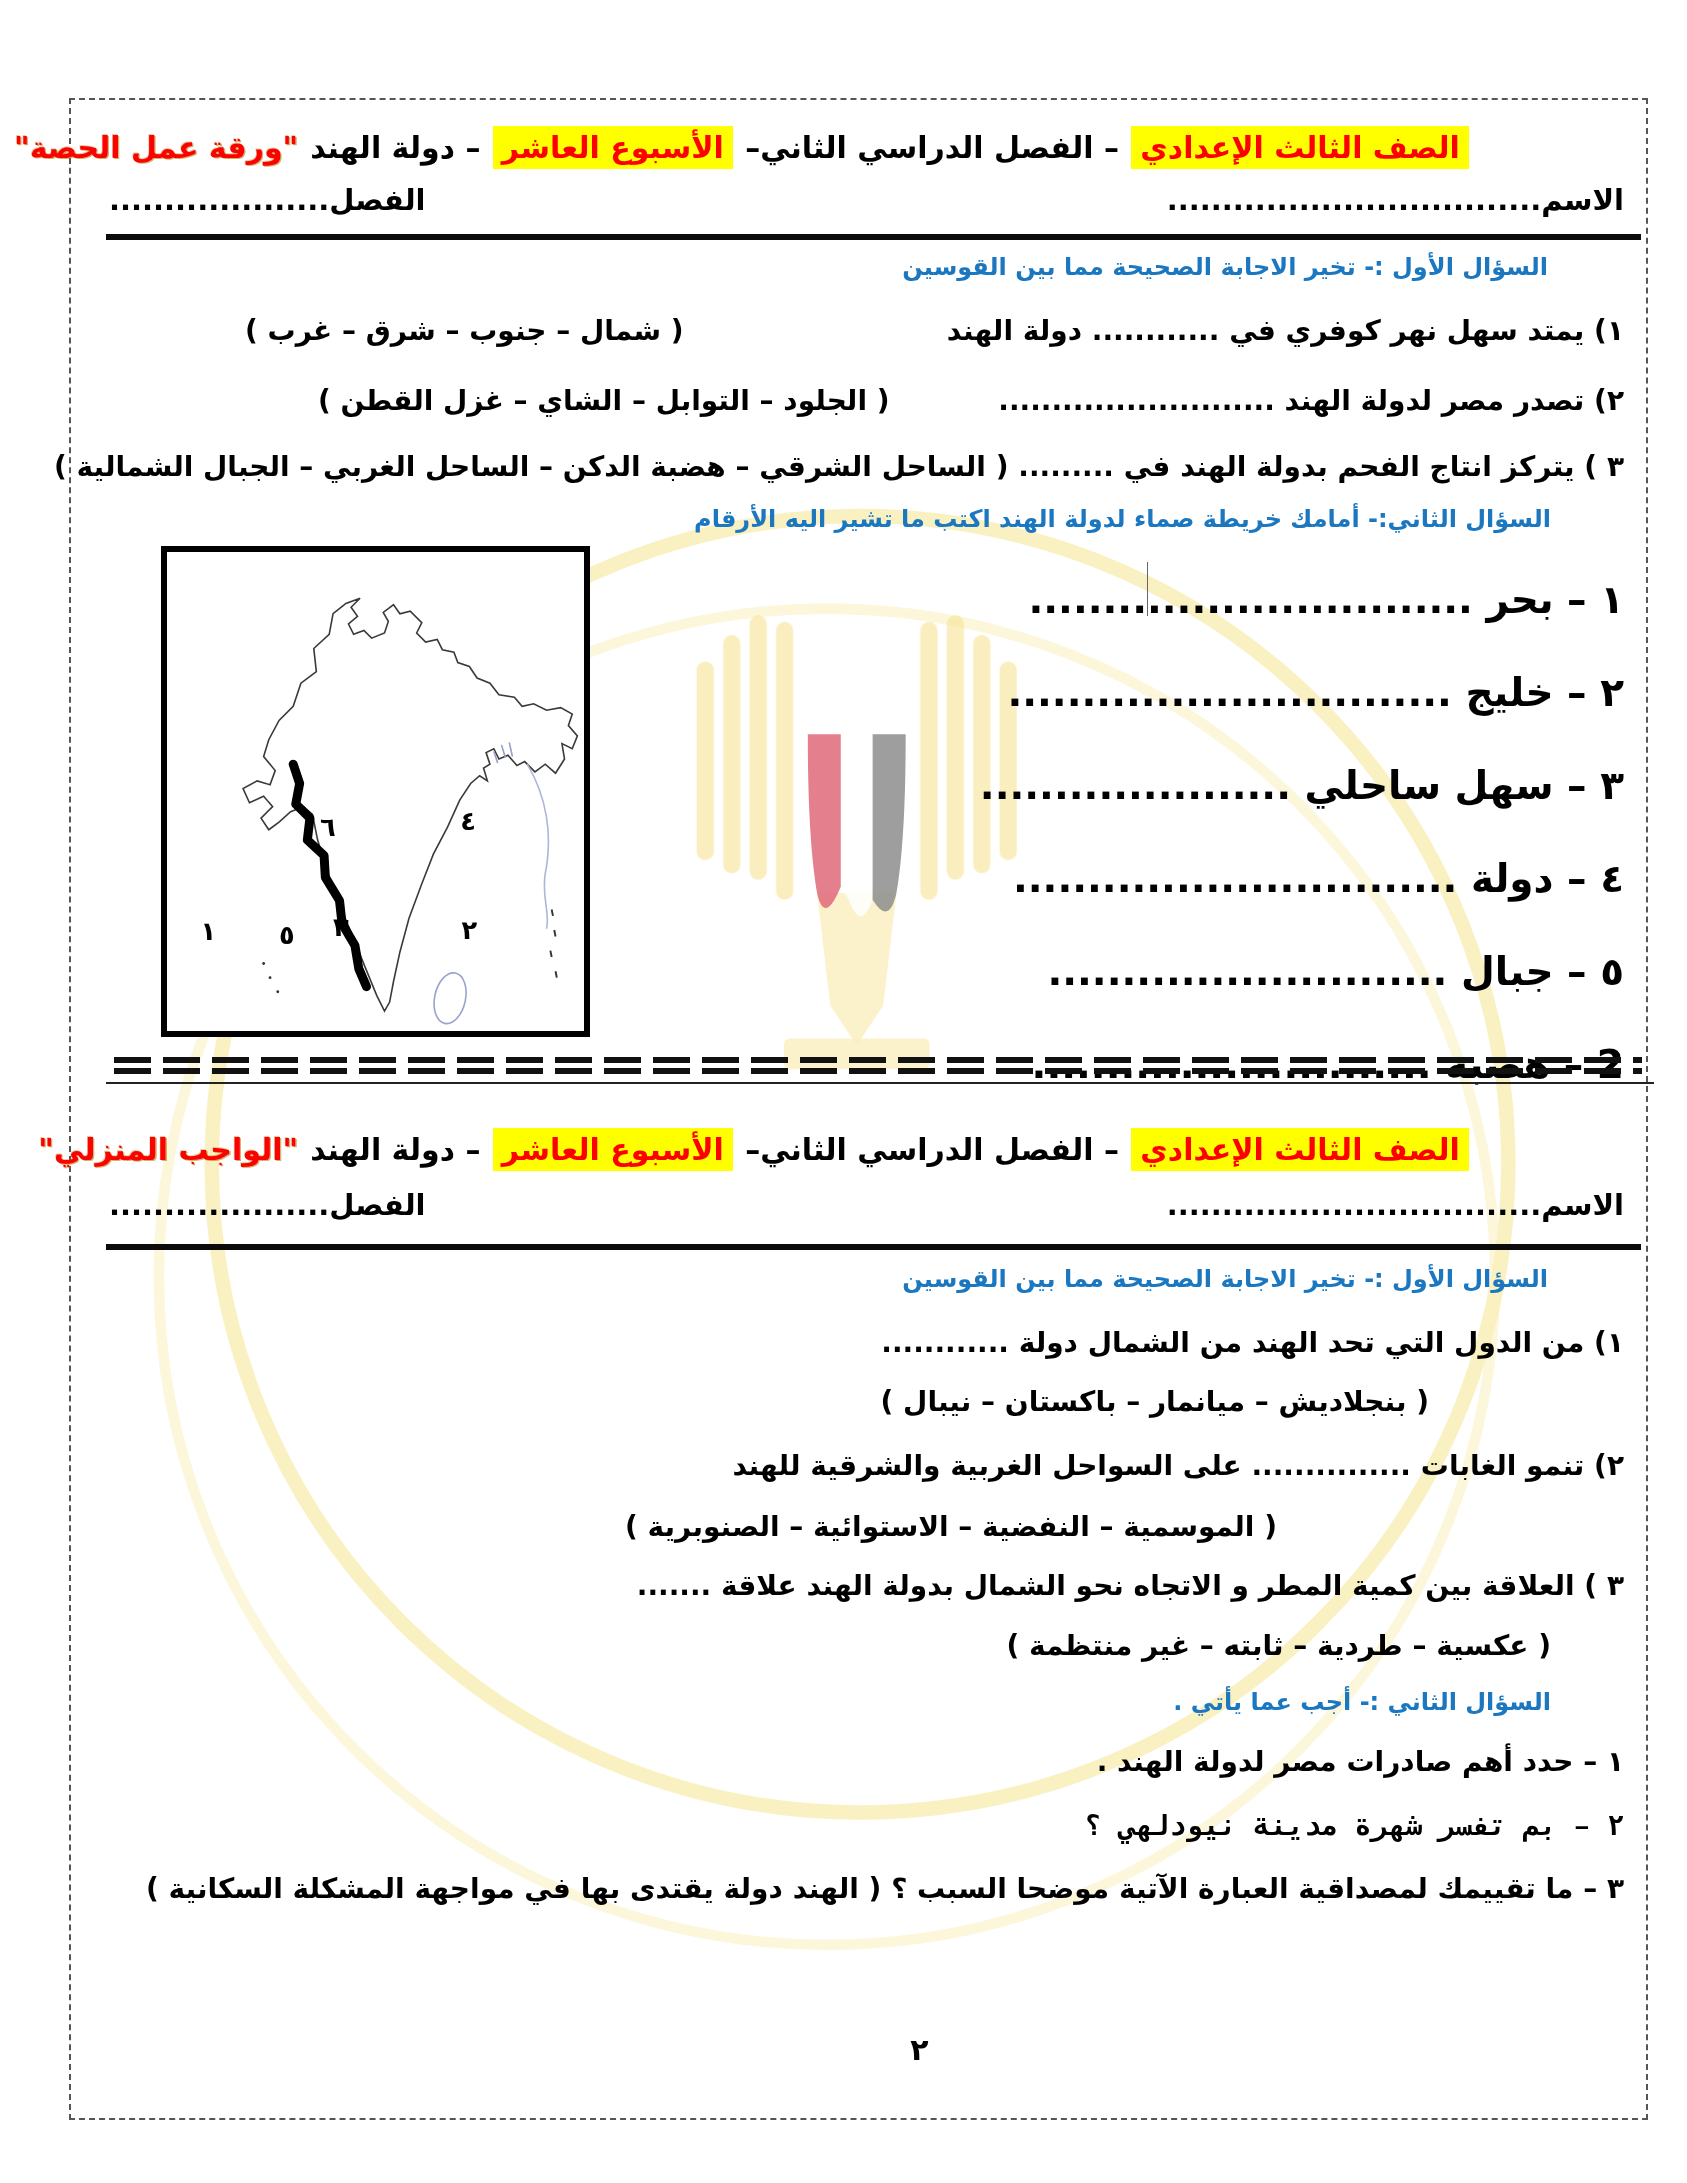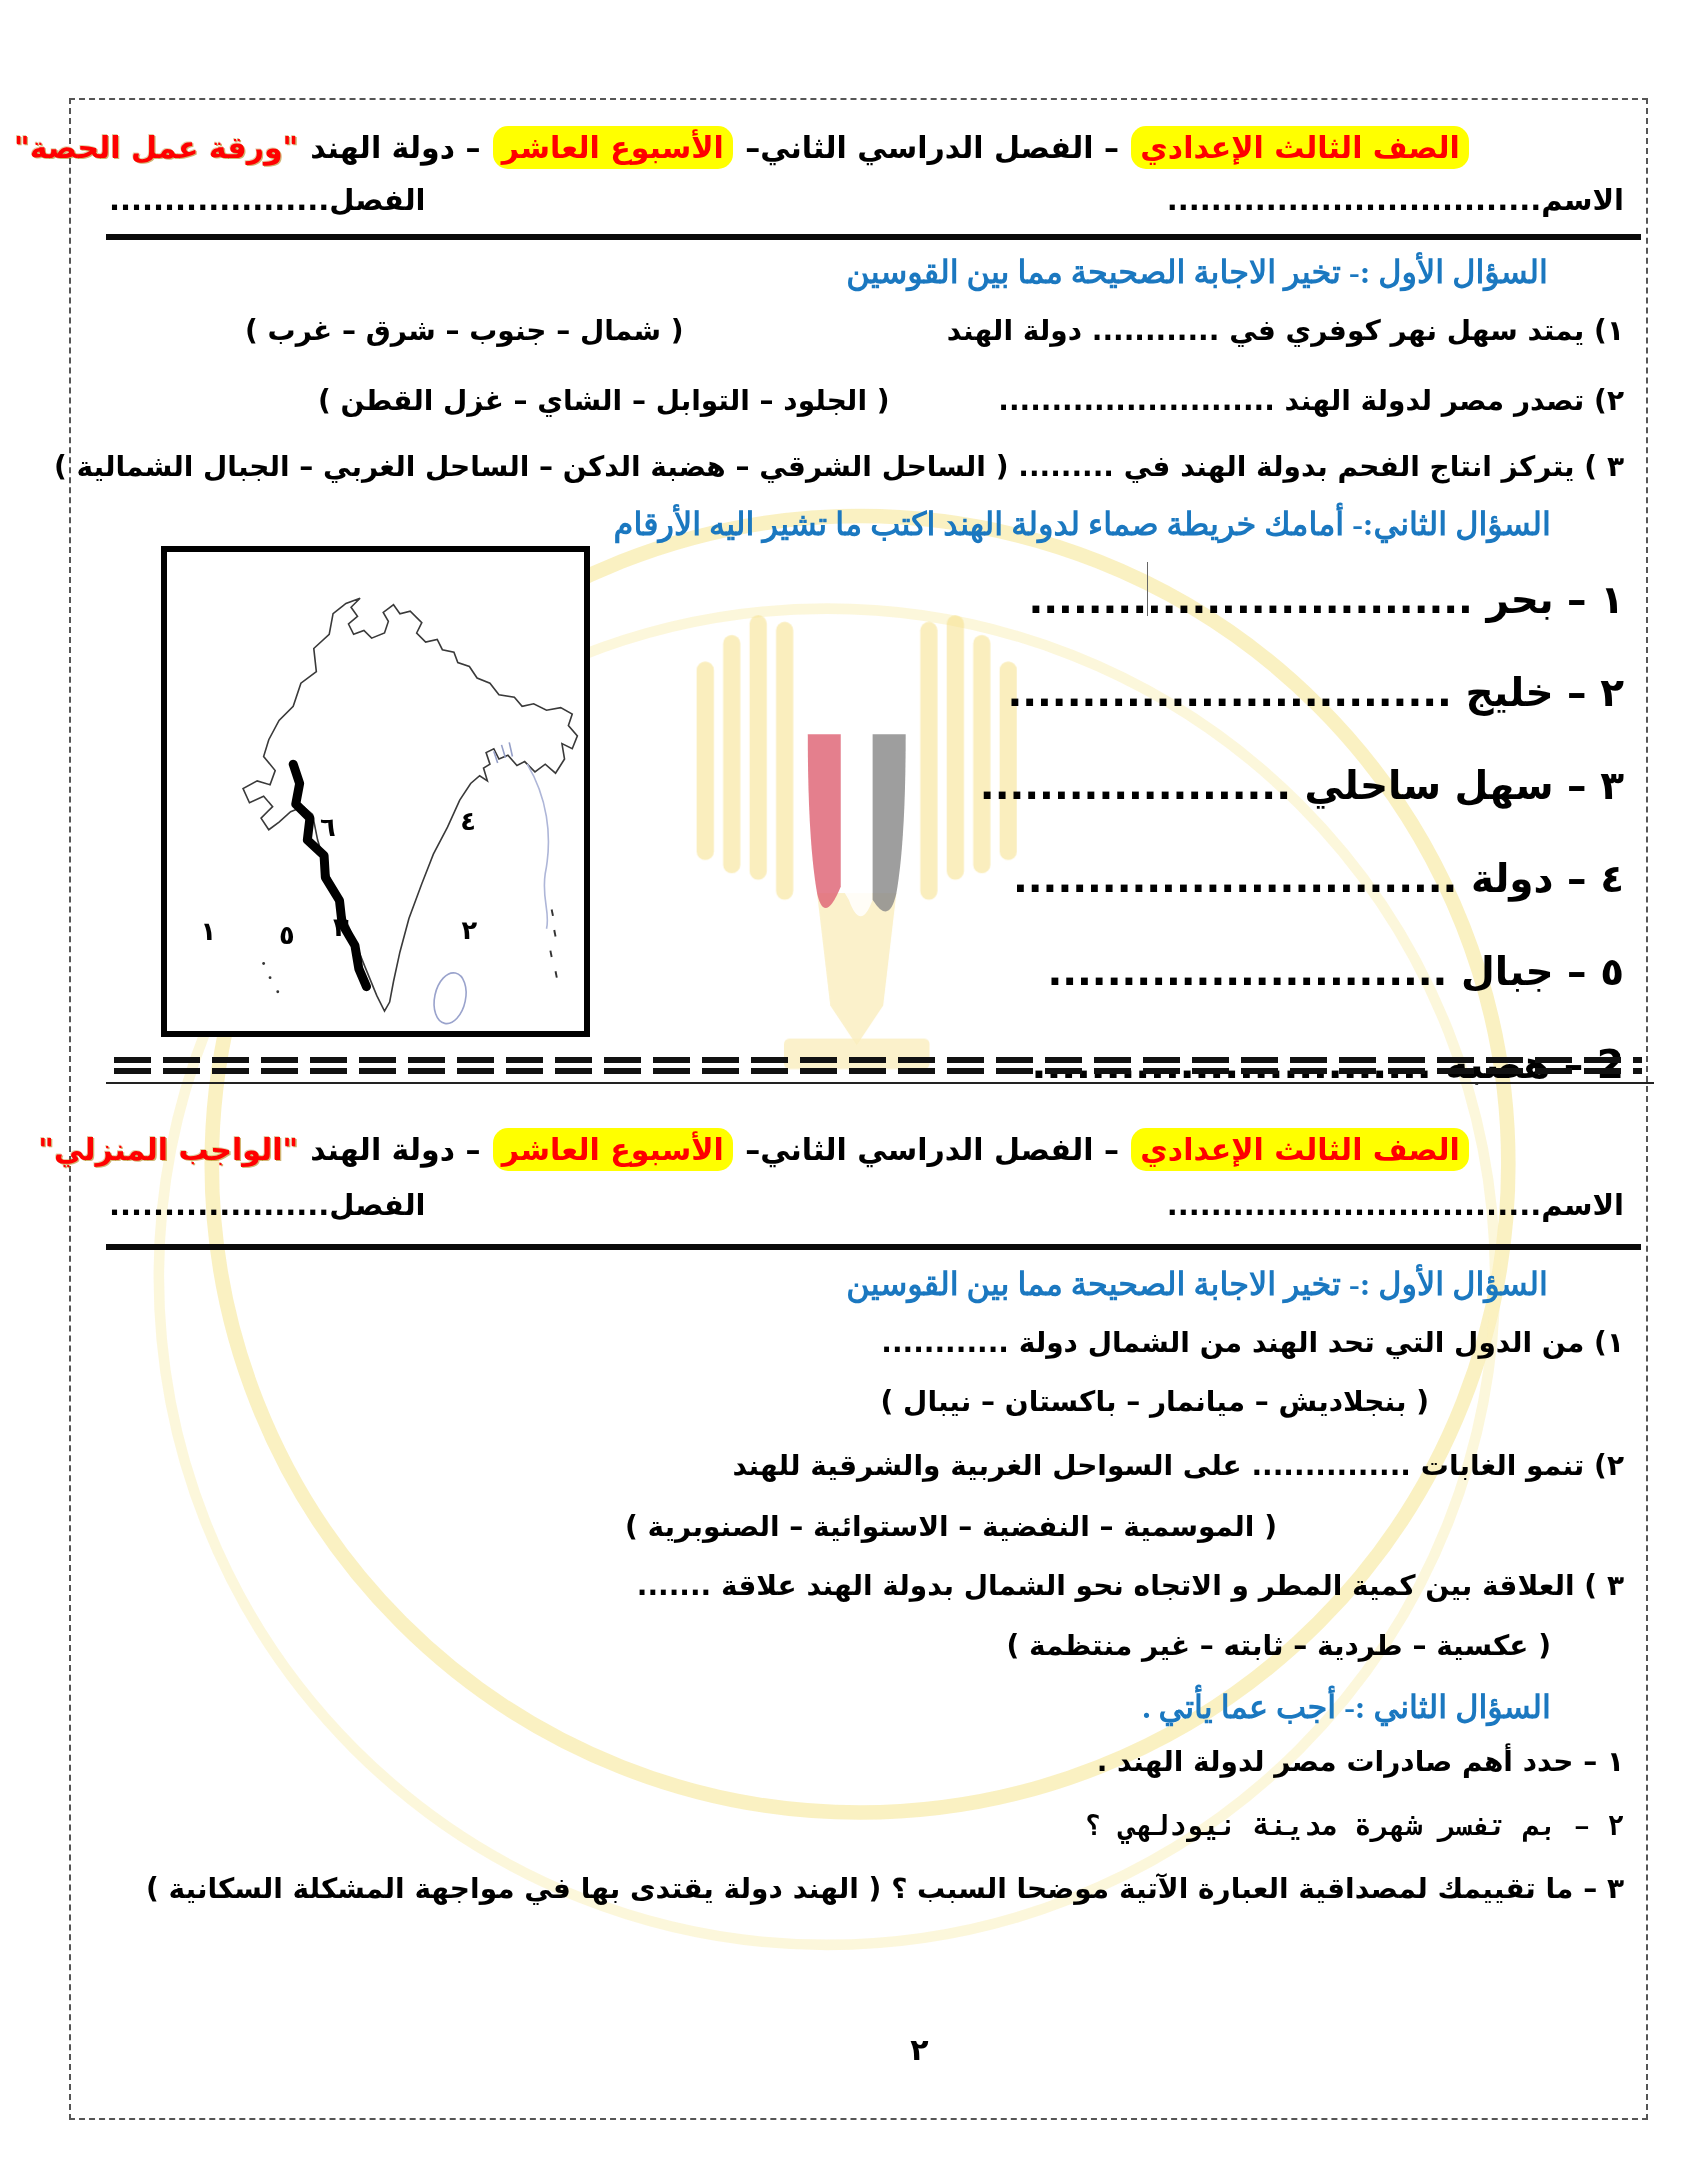--- a/index.html
+++ b/index.html
@@ -10,29 +10,29 @@
   .abs{position:absolute;}
   
   .page-border{
     left:69px;top:98px;width:1579px;height:2022px;
     border:2px dashed #555;box-sizing:border-box;pointer-events:none;
   }
   
   .watermark{left:0;top:0;width:1687px;height:2183px;pointer-events:none;}
   
   .sheet-header{height:73px;display:flex;align-items:center;gap:12px;font-size:30px;white-space:nowrap;}
-  .hl{background:#ffff00;color:#ff0000;padding:4px 9.3px;border-radius:15px;}
+  .hl{background:#ffff00;color:#ff0000;padding:4px 9.3px;}
   .blk{color:#000;}
   .red-title{color:#ff0000;text-shadow:1.3px 1.3px 0 rgba(170,120,0,.55), -0.7px -0.7px 0 rgba(170,120,0,.35);}
   
   .name-row{display:flex;justify-content:space-between;font-size:29px;}
   
   .thick-hr{height:6px;background:#0b0b0b;}
   
-  .blue-h{color:#1b78c0;font-size:32px;white-space:nowrap;font-family:Liberation Serif, serif;}
+  .blue-h{color:#1b78c0;font-size:24px;white-space:nowrap;}
   
   .q{font-size:28px;white-space:nowrap;}
   .q-row{display:flex;justify-content:space-between;align-items:baseline;}
   
   .map-item{font-size:39px;white-space:nowrap;margin-bottom:48px;}
   
   .sep-dashes{
     height:16.5px;
     background:
       repeating-linear-gradient(90deg,#111 0 37px,transparent 37px 49px) 0 0/100% 6px no-repeat,

